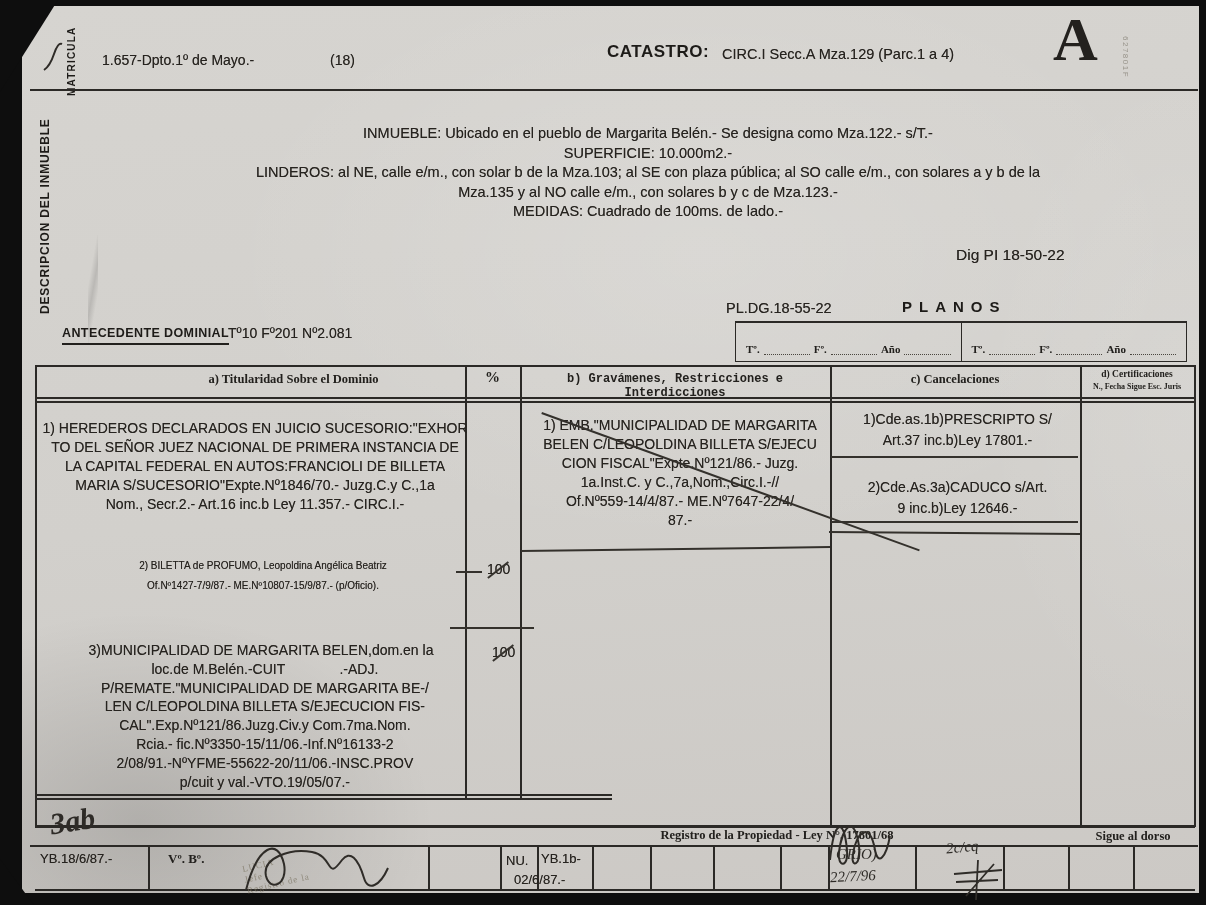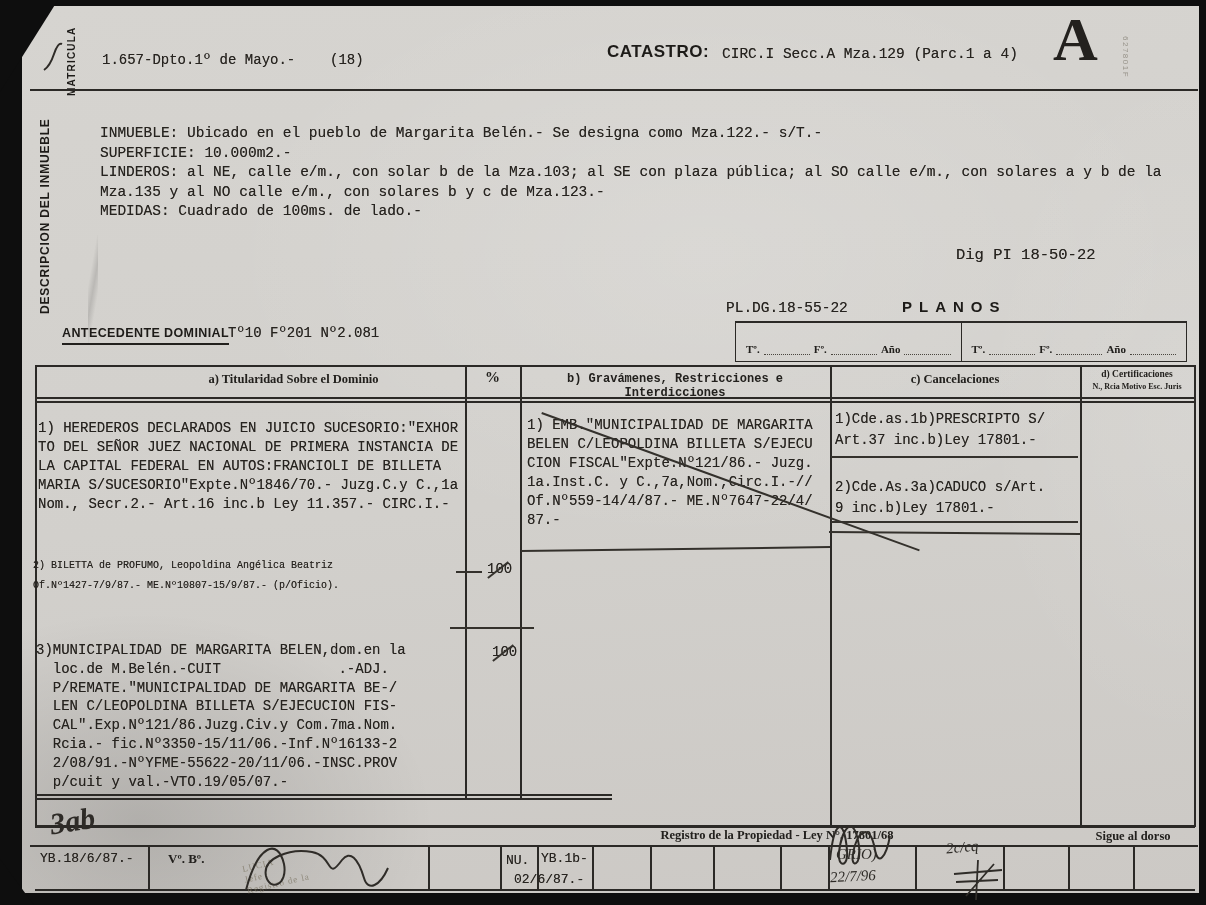--- a/index.html
+++ b/index.html
@@ -11,22 +11,22 @@
       radial-gradient(ellipse 420px 300px at 10% 92%, rgba(0,0,0,.14), transparent 70%),
       radial-gradient(ellipse 300px 500px at 99% 45%, rgba(255,255,255,.10), transparent 70%),
       linear-gradient(176deg,#d6d4d0 0%,#d2d0cc 55%,#ccc9c5 100%);}
   .corner-tl{position:absolute;left:0;top:0;width:58px;height:92px;background:#0e0e0e;
       clip-path:polygon(0 0,100% 0,0 100%);}
   .corner-bl{position:absolute;left:0;bottom:0;width:34px;height:46px;background:#0e0e0e;
       clip-path:polygon(0 0,0 100%,100% 100%);}
   .crease{position:absolute;left:88px;top:235px;width:10px;height:110px;
       background:linear-gradient(100deg,transparent 30%,rgba(0,0,0,.12) 50%,transparent 70%);}
 
-  .typed{font-family:Liberation Mono, monospace;color:#26231f;
-         text-shadow:0 0 .6px rgba(45,40,35,.6);}
+  .typed{font-family:Liberation Sans, sans-serif;color:#26231f;
+         text-shadow:0 0 .6px rgba(45,40,35,.6);text-align:center;}
   .typed-block{white-space:pre-wrap;}
   .psans{font-family:"Liberation Sans",sans-serif;font-weight:bold;color:#1d1b18;}
   .pserif{font-family:"Liberation Serif",serif;font-weight:bold;color:#22201d;justify-content:flex-end;}
   .hand{font-family:"Liberation Serif",serif;font-style:italic;color:#2e2b27;}
   .abs{position:absolute;}
 
   
   .hl,.vl{position:absolute;background:#2b2926;}
   .hl{height:1.6px;} .vl{width:1.6px;}
 
@@ -204,21 +204,21 @@
   <div class="vl t-vR"></div>
   <div class="hl t-abot1"></div>
   <div class="hl t-abot2"></div>
 
   <div class="abs pserif th-a">a) Titularidad Sobre el Dominio</div>
   <div class="abs pserif th-pct">%</div>
   <div class="abs pserif th-b">b) Gravámenes, Restricciones e Interdicciones</div>
   <div class="abs pserif th-c">c) Cancelaciones</div>
   <div class="abs pserif th-d">
     <div>d) Certificaciones</div>
-    <small>N., Rcia Motivo Esc. Juris</small>
+    <small>N., Fecha Sigue Esc. Juris</small>
   </div>
 
   <div class="abs typed typed-block a-e1">1) HEREDEROS DECLARADOS EN JUICIO SUCESORIO:"EXHOR
 TO DEL SEÑOR JUEZ NACIONAL DE PRIMERA INSTANCIA DE
 LA CAPITAL FEDERAL EN AUTOS:FRANCIOLI DE BILLETA
 MARIA S/SUCESORIO"Expte.Nº1846/70.- Juzg.C.y C.,1a
 Nom., Secr.2.- Art.16 inc.b Ley 11.357.- CIRC.I.-</div>
   <div class="abs typed typed-block a-e2">2) BILETTA de PROFUMO, Leopoldina Angélica Beatriz
 Of.Nº1427-7/9/87.- ME.Nº10807-15/9/87.- (p/Oficio).</div>
   <div class="abs typed typed-block a-e3">3)MUNICIPALIDAD DE MARGARITA BELEN,dom.en la
@@ -242,21 +242,21 @@
 1a.Inst.C. y C.,7a,Nom.,Circ.I.-//
 Of.Nº559-14/4/87.- ME.Nº7647-22/4/
 87.-</div>
   <div class="abs b-diag"></div>
   <div class="abs b-under"></div>
 
   <div class="abs typed typed-block c-e1">1)Cde.as.1b)PRESCRIPTO S/
 Art.37 inc.b)Ley 17801.-</div>
   <div class="abs c-l1"></div>
   <div class="abs typed typed-block c-e2">2)Cde.As.3a)CADUCO s/Art.
-9 inc.b)Ley 17801.-</div>
+9 inc.b)Ley 12646.-</div>
   <div class="abs c-l2"></div>
   <div class="abs c-l3"></div>
 
   <div class="hl f-top"></div>
   <div class="abs pserif f-orgr">Registro de la Propiedad - Ley N°. 17801/68</div>
   <div class="abs pserif f-sigue">Sigue al dorso</div>
   <div class="hl f-mid"></div>
   <div class="hl f-bot"></div>
   <div class="fv fv1"></div>
   <div class="fv fv2"></div>

